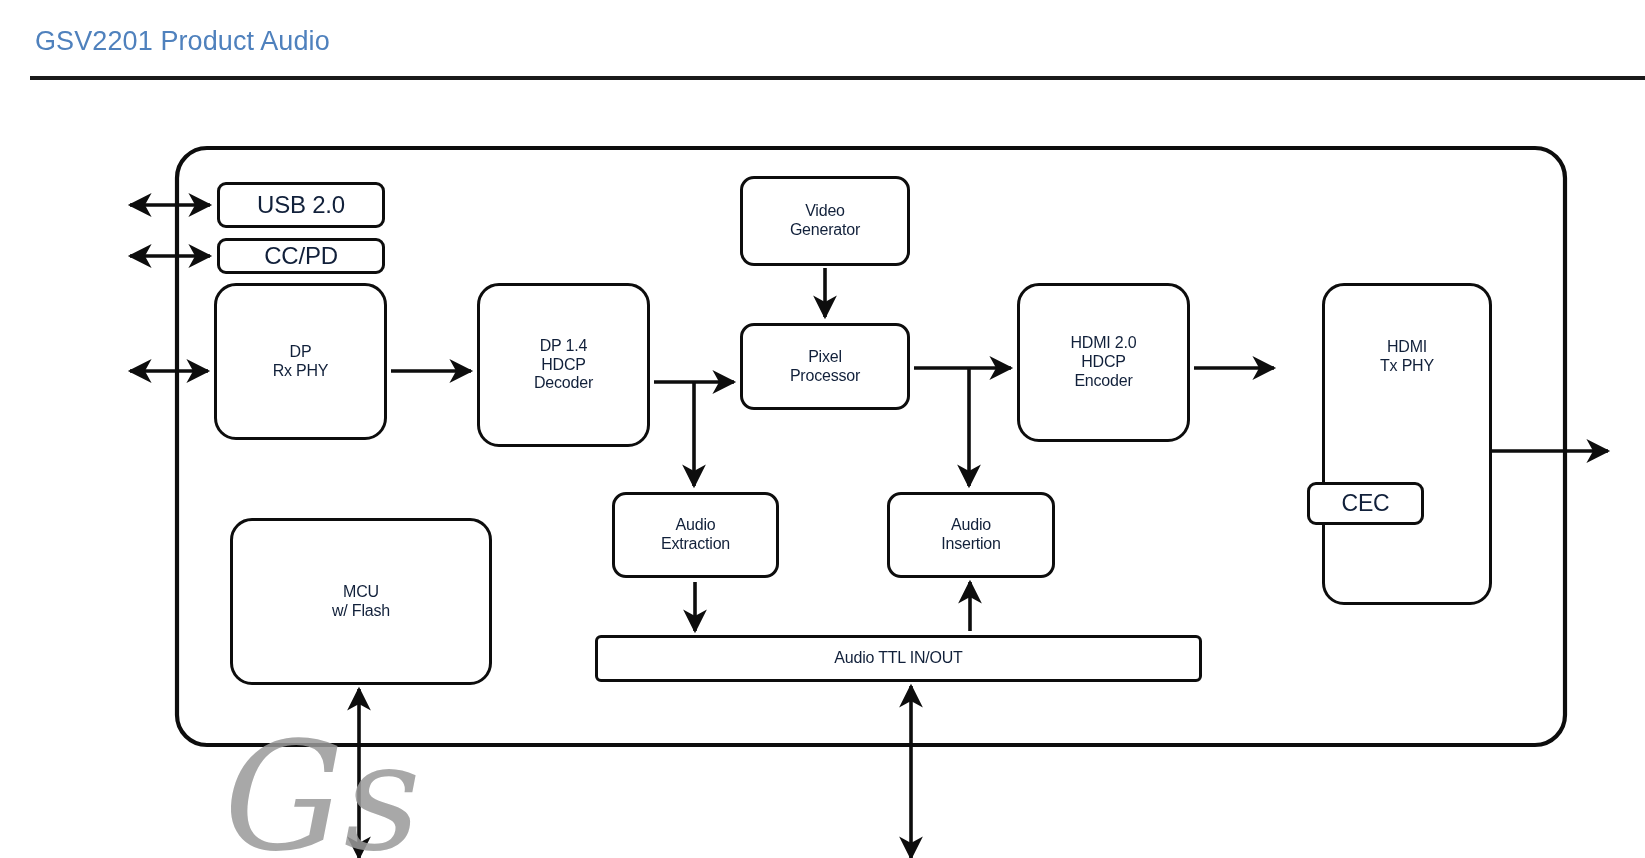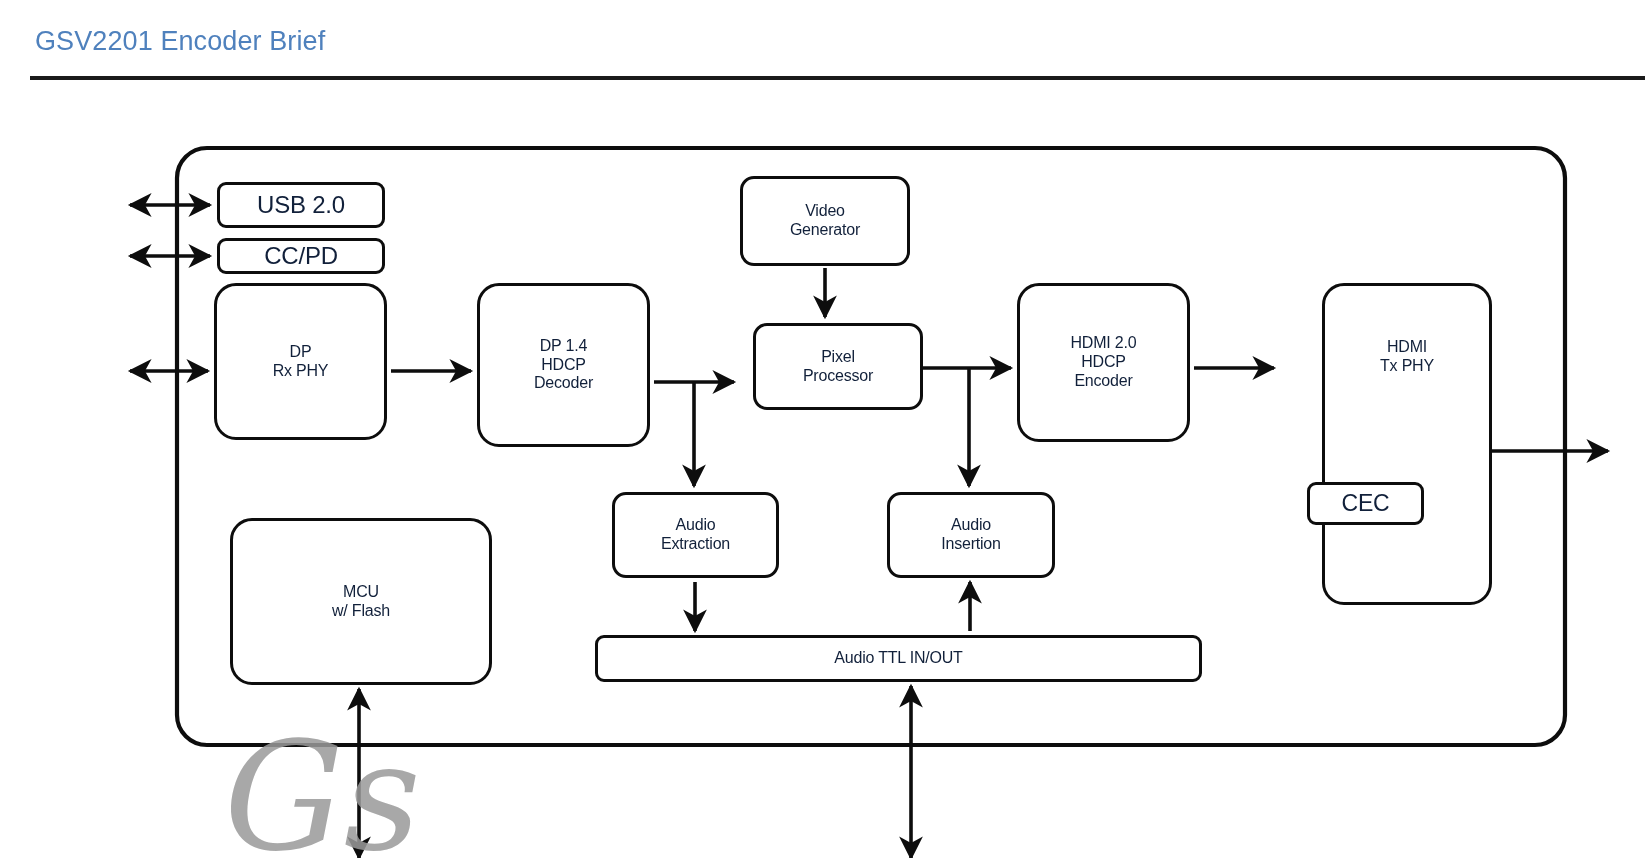--- a/index.html
+++ b/index.html
@@ -41,45 +41,45 @@
   .blk.r-sm{border-radius:9px;}
   .blk.small{font-size:24px;}
   .blk.tiny{font-size:23px;border-radius:9px;}
 
   
   #blk-usb        {left:205px;top:96px; width:168px;height:46px;}
   #blk-ccpd       {left:205px;top:152px;width:168px;height:36px;border-radius:9px;}
   #blk-dpphy      {left:202px;top:197px;width:173px;height:157px;}
   #blk-dpdec      {left:465px;top:197px;width:173px;height:164px;}
   #blk-vidgen     {left:728px;top:90px; width:170px;height:90px;}
-  #blk-pixproc    {left:728px;top:237px;width:170px;height:87px;margin-left:13px;}
+  #blk-pixproc    {left:728px;top:237px;width:170px;height:87px;}
   #blk-hdmienc    {left:1005px;top:197px;width:173px;height:159px;}
   #blk-hdmiphy    {left:1268px;top:197px;width:170px;height:322px;margin-left:42px;}
   #blk-cec        {left:1295px;top:396px;width:117px;height:43px;}
   #blk-audext     {left:600px;top:406px;width:167px;height:86px;}
   #blk-audins     {left:875px;top:406px;width:168px;height:86px;}
-  #blk-audttl     {left:583px;top:549px;width:607px;height:47px;}
+  #blk-audttl     {left:583px;top:549px;width:607px;height:47px;border-radius:6px;}
   #blk-mcu        {left:218px;top:432px;width:262px;height:167px;}
 
   
   #blk-hdmiphy{align-items:flex-start;padding-top:52px;}
 
   
   #watermark{
     position:absolute;left:212px;top:636px;
     font-family:"DejaVu Serif",serif;font-style:italic;
     font-size:150px;line-height:1;color:#9a9a9a;
     opacity:.85;white-space:nowrap;pointer-events:none;
     user-select:none;
   }
 </style>
 </head>
 <body>
 
-<div id="header-title">GSV2201 Encoder Brief</div>
+<div id="header-title">GSV2201 Product Audio</div>
 <div id="header-rule"></div>
 
 <div id="diagram">
 
   <svg id="diagram-svg" viewBox="0 0 1645 772" xmlns="http://www.w3.org/2000/svg">
     <defs>
       <marker id="ah" viewBox="0 0 12 12" refX="10.5" refY="6" markerWidth="7.2" markerHeight="7.2" orient="auto-start-reverse">
         <path d="M0.5,0.5 L11.5,6 L0.5,11.5 L3.6,6 Z" fill="#0d0d0d"></path>
       </marker>
     </defs>

